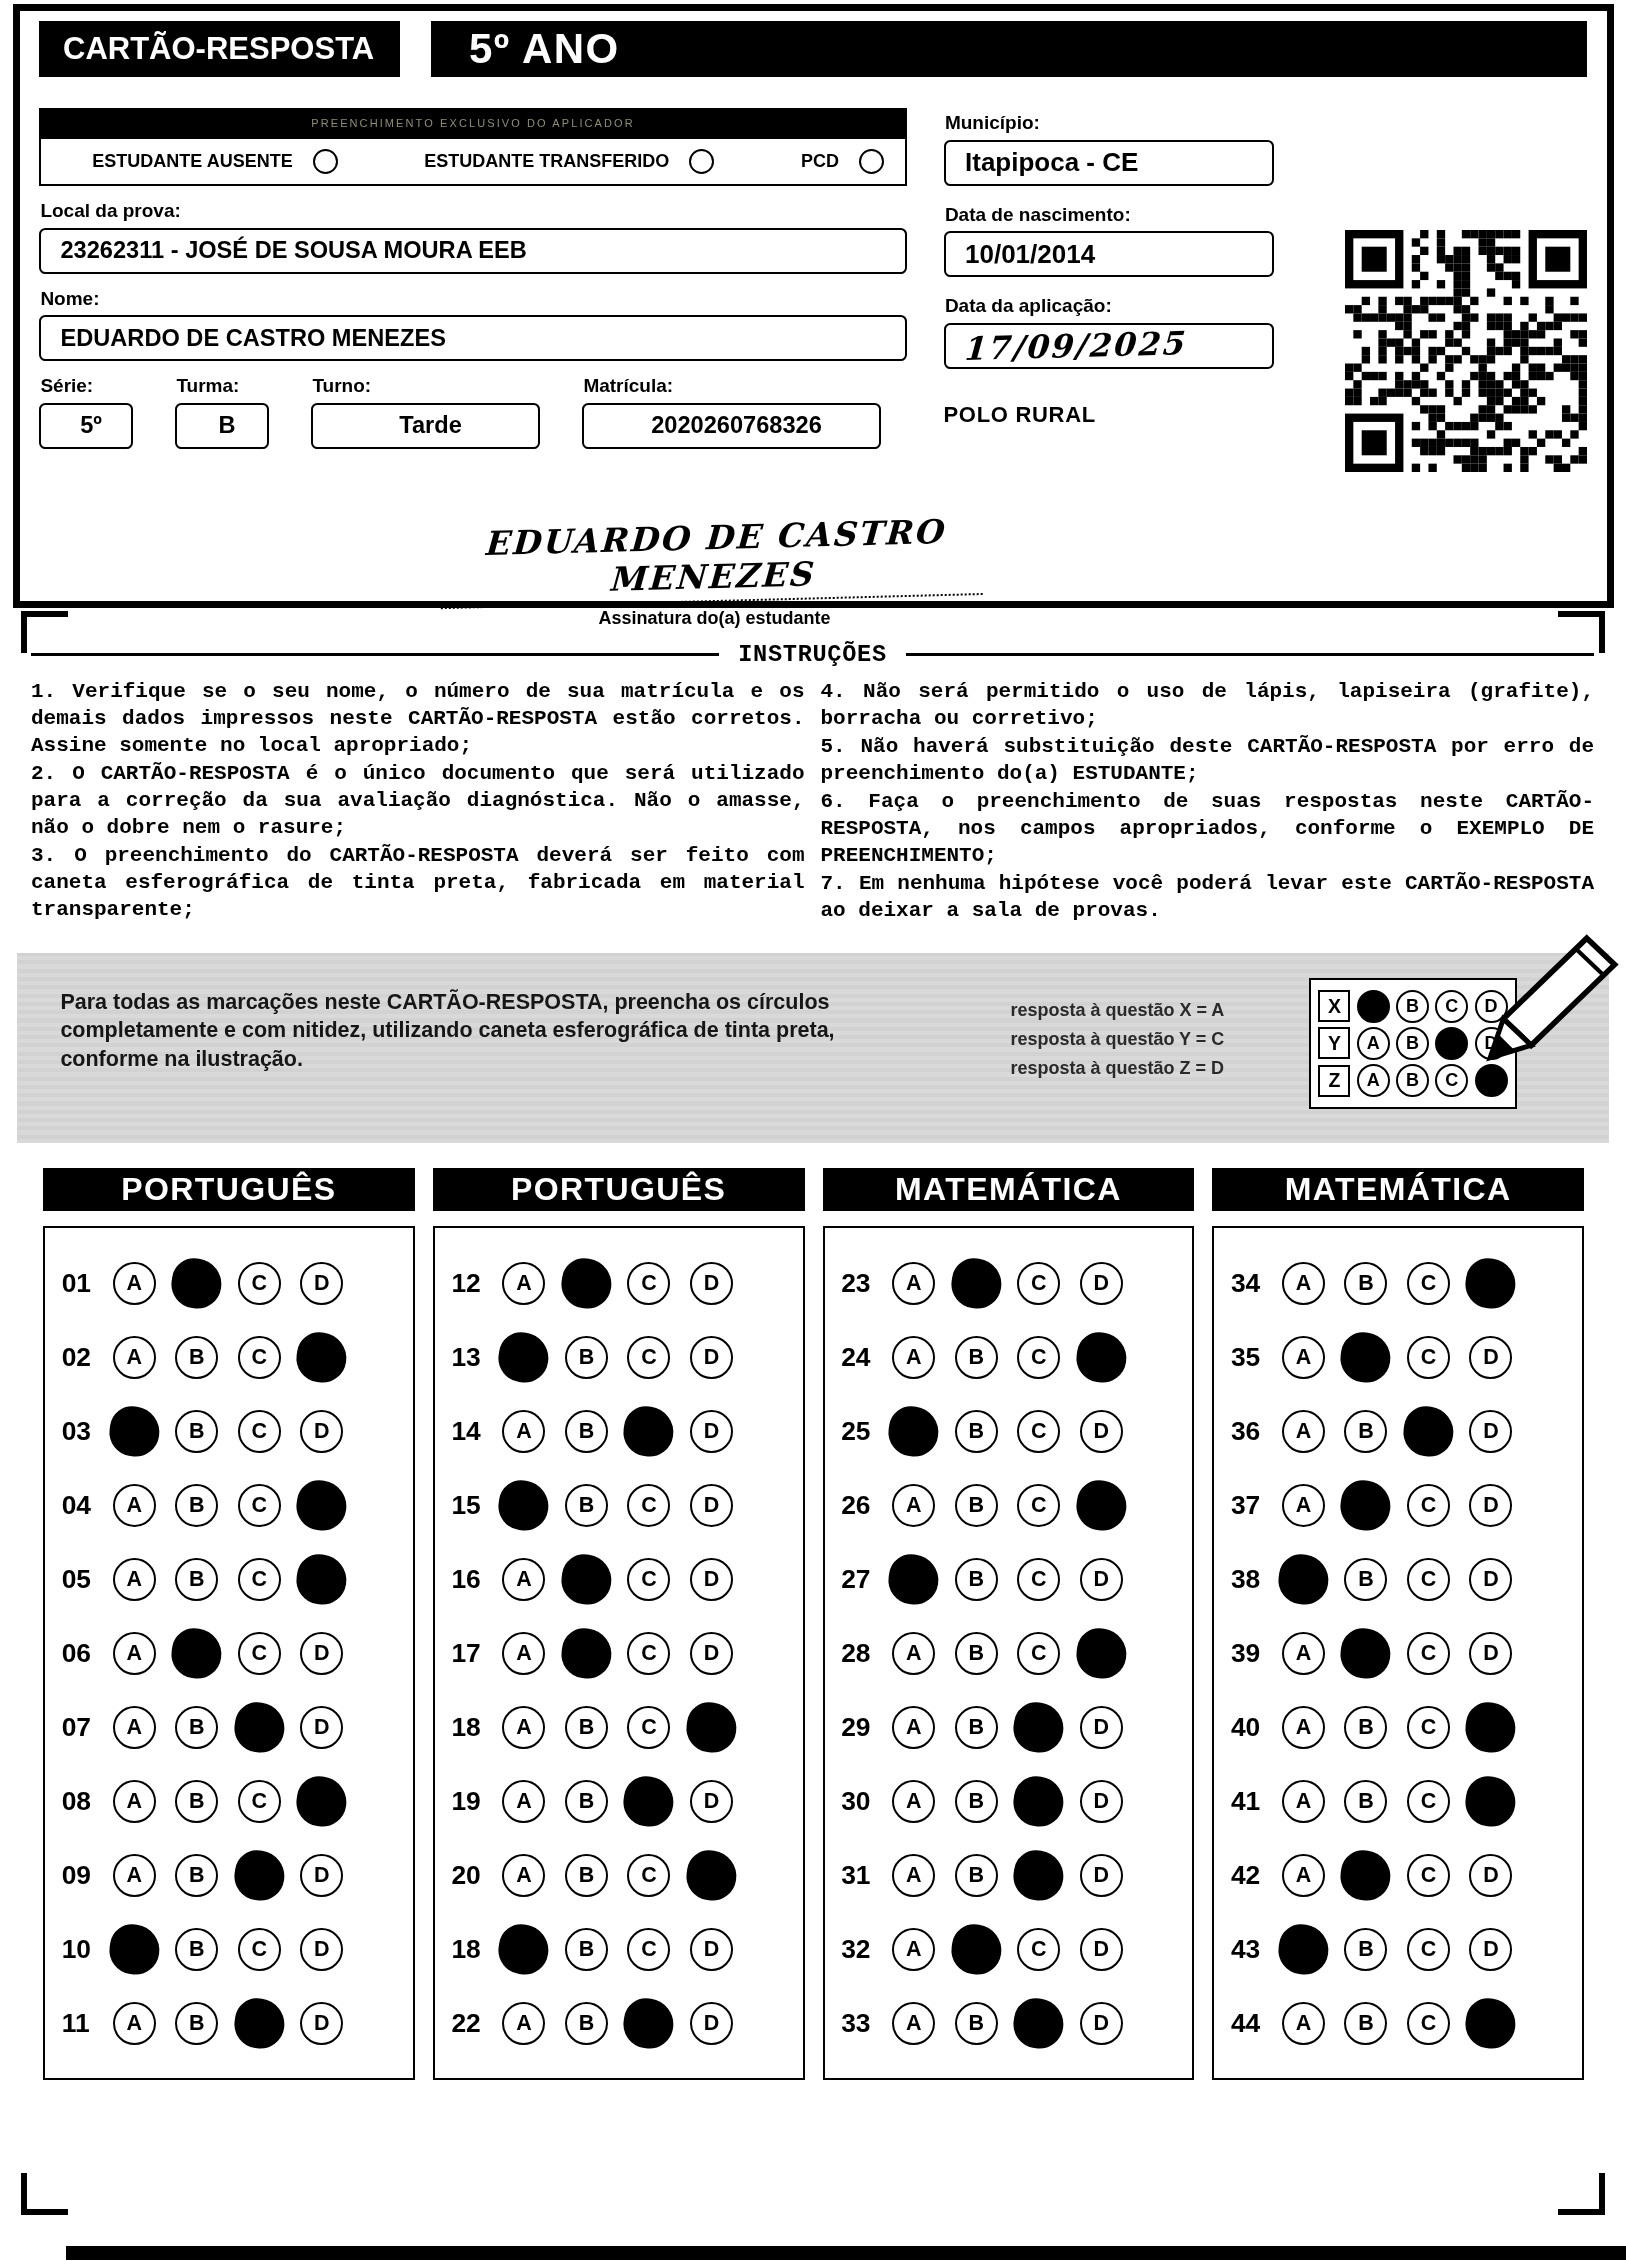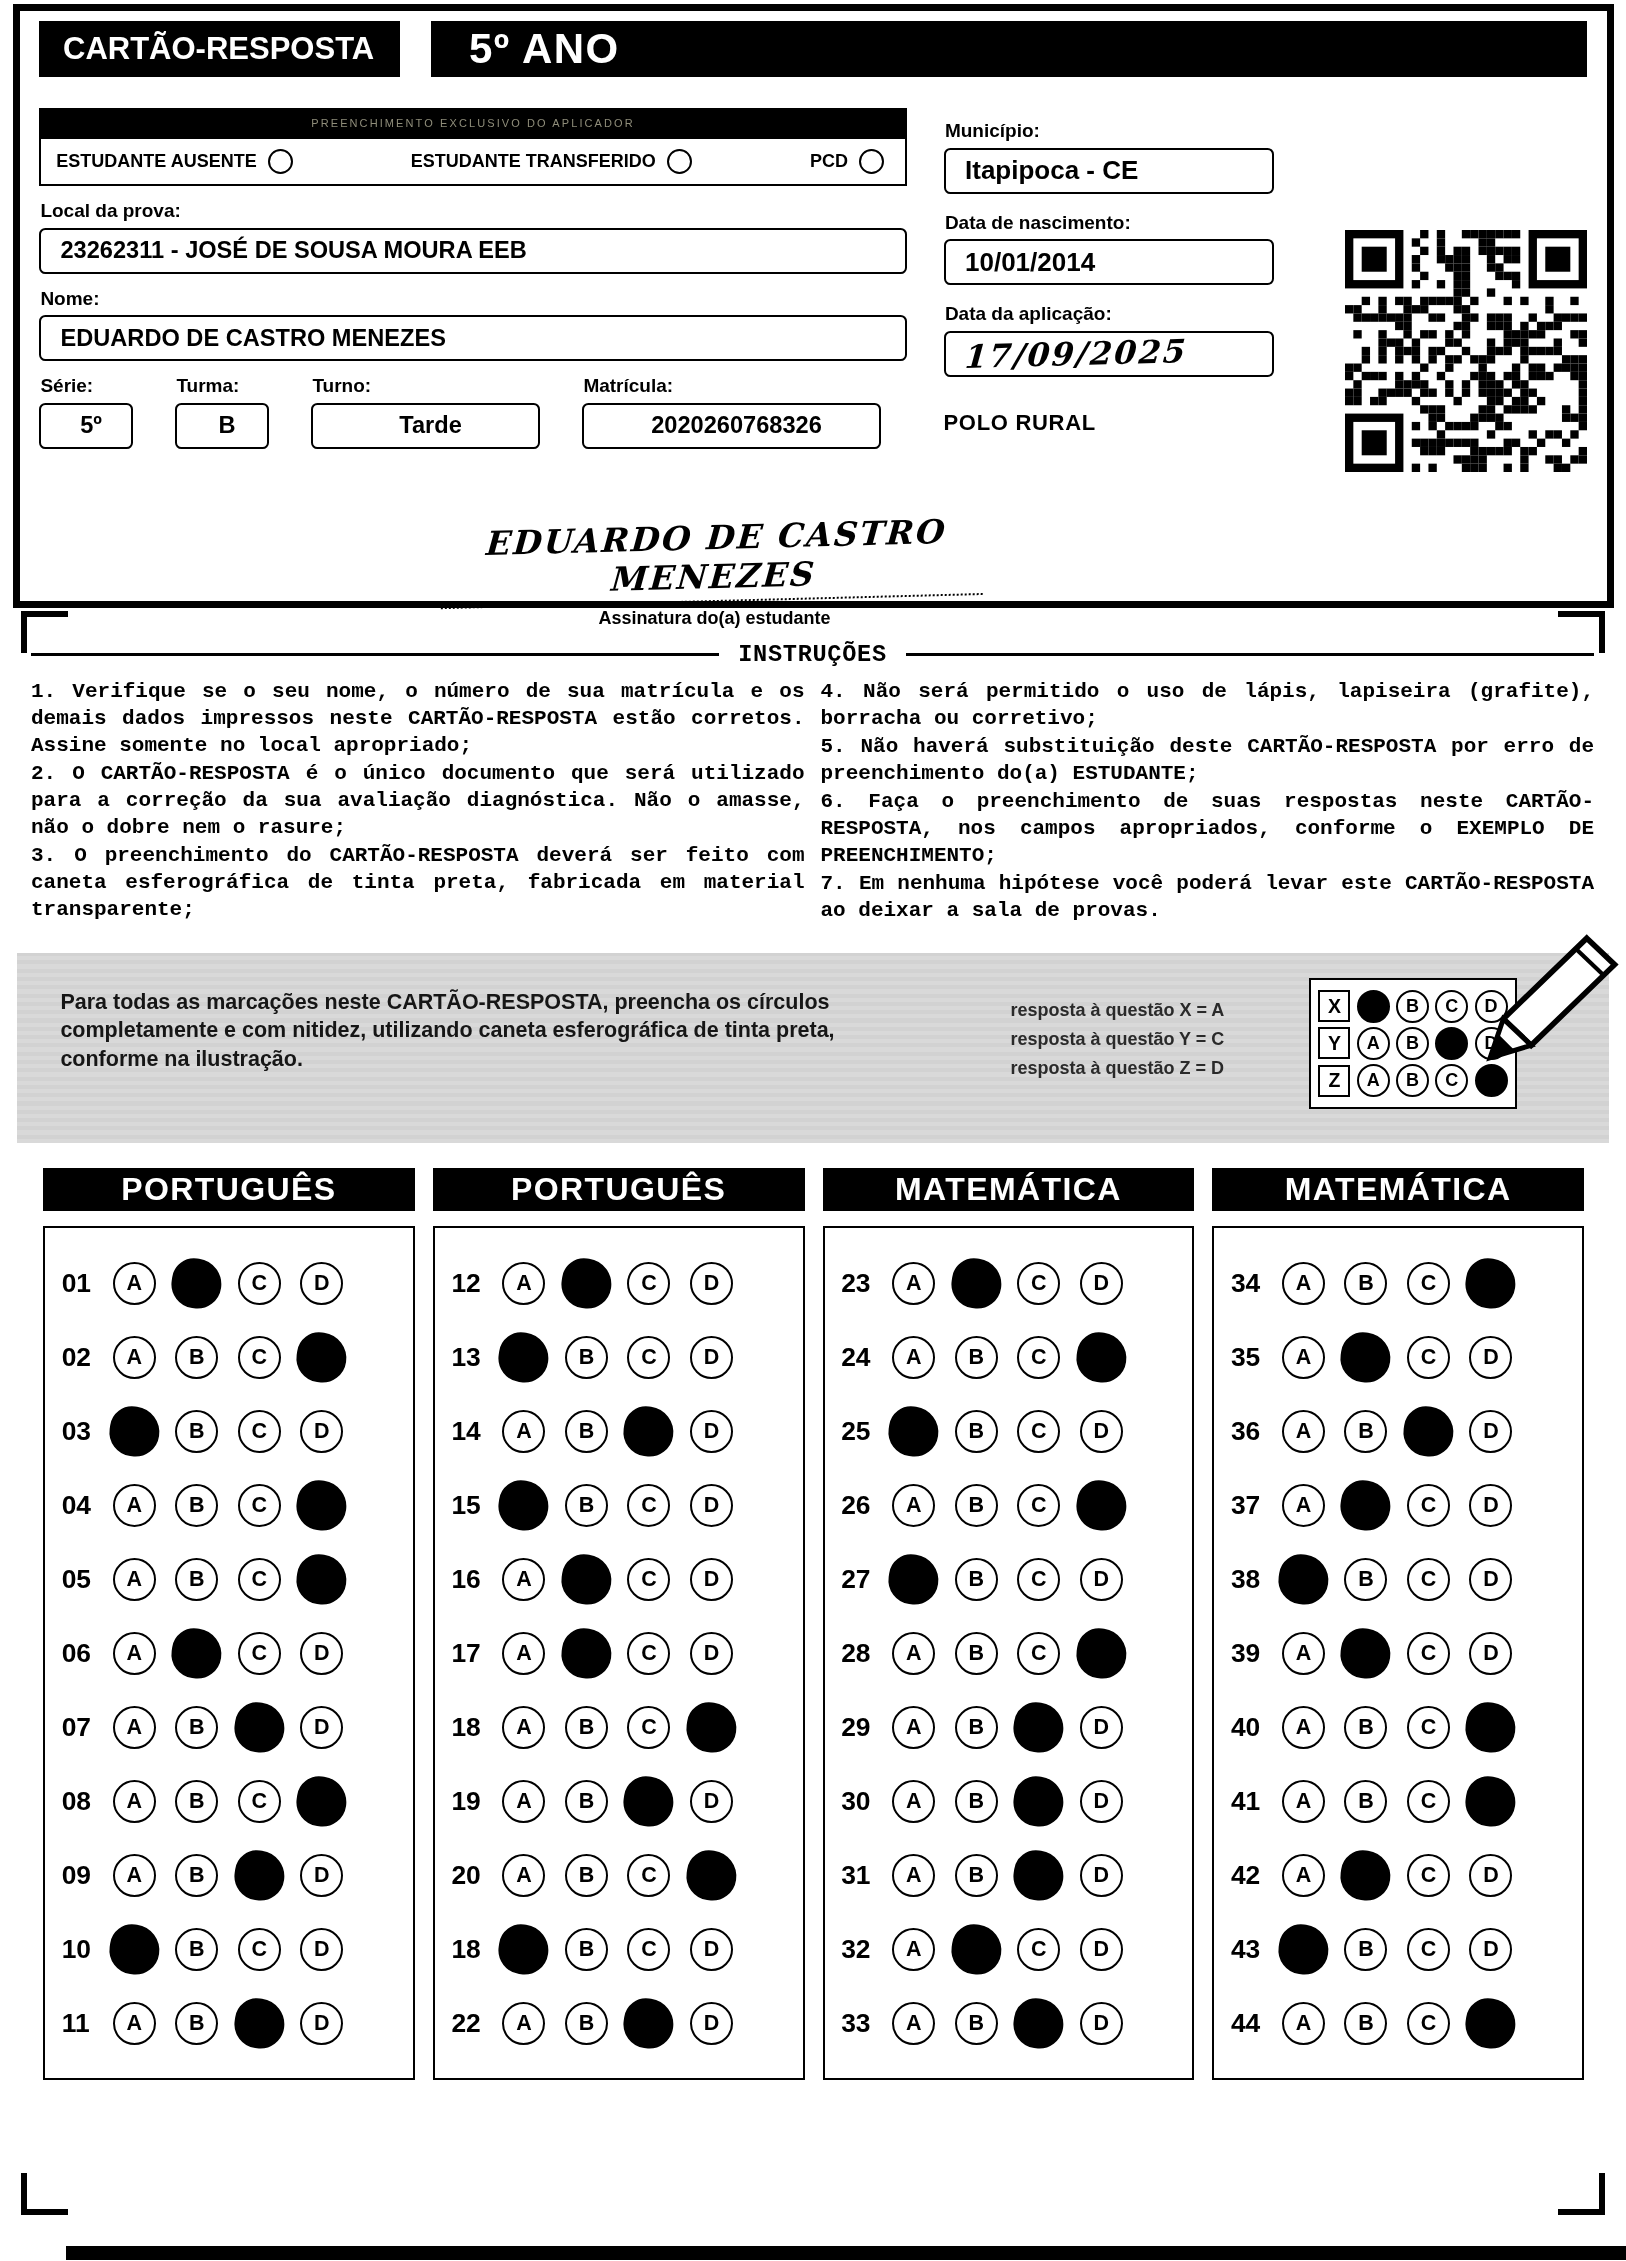--- a/index.html
+++ b/index.html
@@ -12,33 +12,33 @@
 
   .header-row { position:absolute; left:19.5px; right:19.5px; top:9.7px; height:56px; display:flex; gap:31px; }
   .hbox { background:#000; color:#fff; font-weight:bold; display:flex; align-items:center; }
   .hbox-card { width:361px; font-size:31px; padding-left:24px; }
   .hbox-exam { width:549px; font-size:31px; justify-content:center; }
   .hbox-grade { flex:1; font-size:42px; padding-left:38px; letter-spacing:1.4px; }
 
   .form-left { position:absolute; left:19.5px; top:97px; width:868px; }
   .ap-bar { height:29px; background:#000; color:#8f8d7a; font-size:11px; letter-spacing:2.1px; display:flex; align-items:center; justify-content:center; }
   .ap-box { border:2.1px solid #000; height:49px; display:flex; align-items:center; justify-content:space-between; padding:0 21px 0 15.3px; }
-  .ap-option { display:flex; align-items:center; gap:11px; }
+  .ap-option { display:flex; align-items:center; gap:20px;margin-left:36px; }
   .ap-label { font-weight:bold; font-size:18px; }
   .ap-circle { width:25px; height:25px; border:2.1px solid #000; border-radius:50%; display:inline-block; }
 
   .field-label { font-weight:bold; font-size:19px; margin:14px 0 5.6px 1.4px; }
   .field-box { border:2.1px solid #000; border-radius:6.3px; height:46px; display:flex; align-items:center; padding-left:19.5px; font-weight:bold; font-size:23.6px; background:#fff; }
   .row4 { display:flex; gap:42px; }
   .cell .field-box { padding-left:10px; justify-content:center; }
   .w-serie { width:94px; } .w-turma { width:94px; } .w-turno { width:229px; } .w-matric { width:299px; }
 
   .form-right { position:absolute; left:924px; top:97px; width:330px; }
   .form-right .field-label { margin-top:18px; }
-  .form-right .field-label:first-child { margin-top:12px; }
+  .form-right .field-label:first-child { margin-top:4px; }
   .polo { font-weight:bold; font-size:22px; margin-top:33px; letter-spacing:0.7px; }
 
   .handwriting { font-family:"DejaVu Serif", serif; font-style:italic; font-weight:bold; letter-spacing:2.1px; transform:rotate(-1.5deg) skewX(-6deg); }
   .date-hand { font-size:32px; }
 
   .qr { position:absolute; right:19.5px; top:219px; width:242px; height:242px; }
 
   .signature { position:absolute; left:424px; top:507px; width:542px; text-align:center; }
   .sig-hand { font-size:33px; display:inline-block; border-bottom:2.8px dotted #000; padding:0 21px 4.2px 21px; }
   .sig-label { font-weight:bold; font-size:18px; margin-top:5.6px; }

